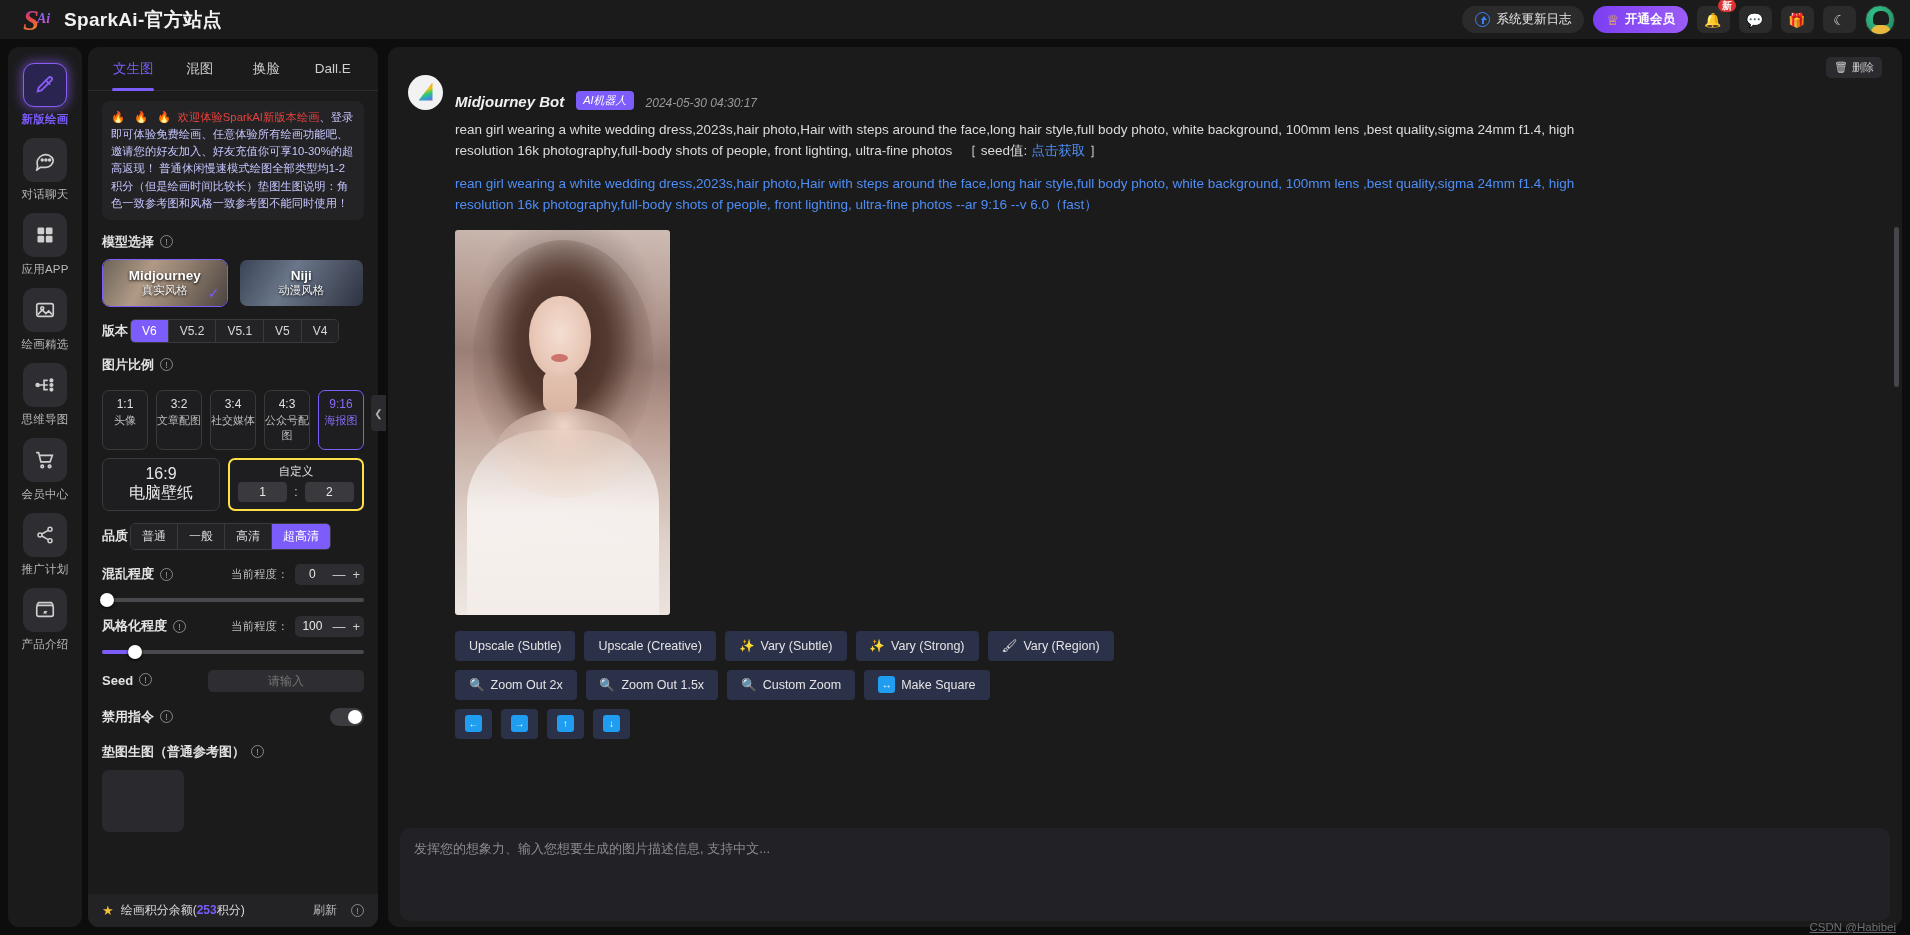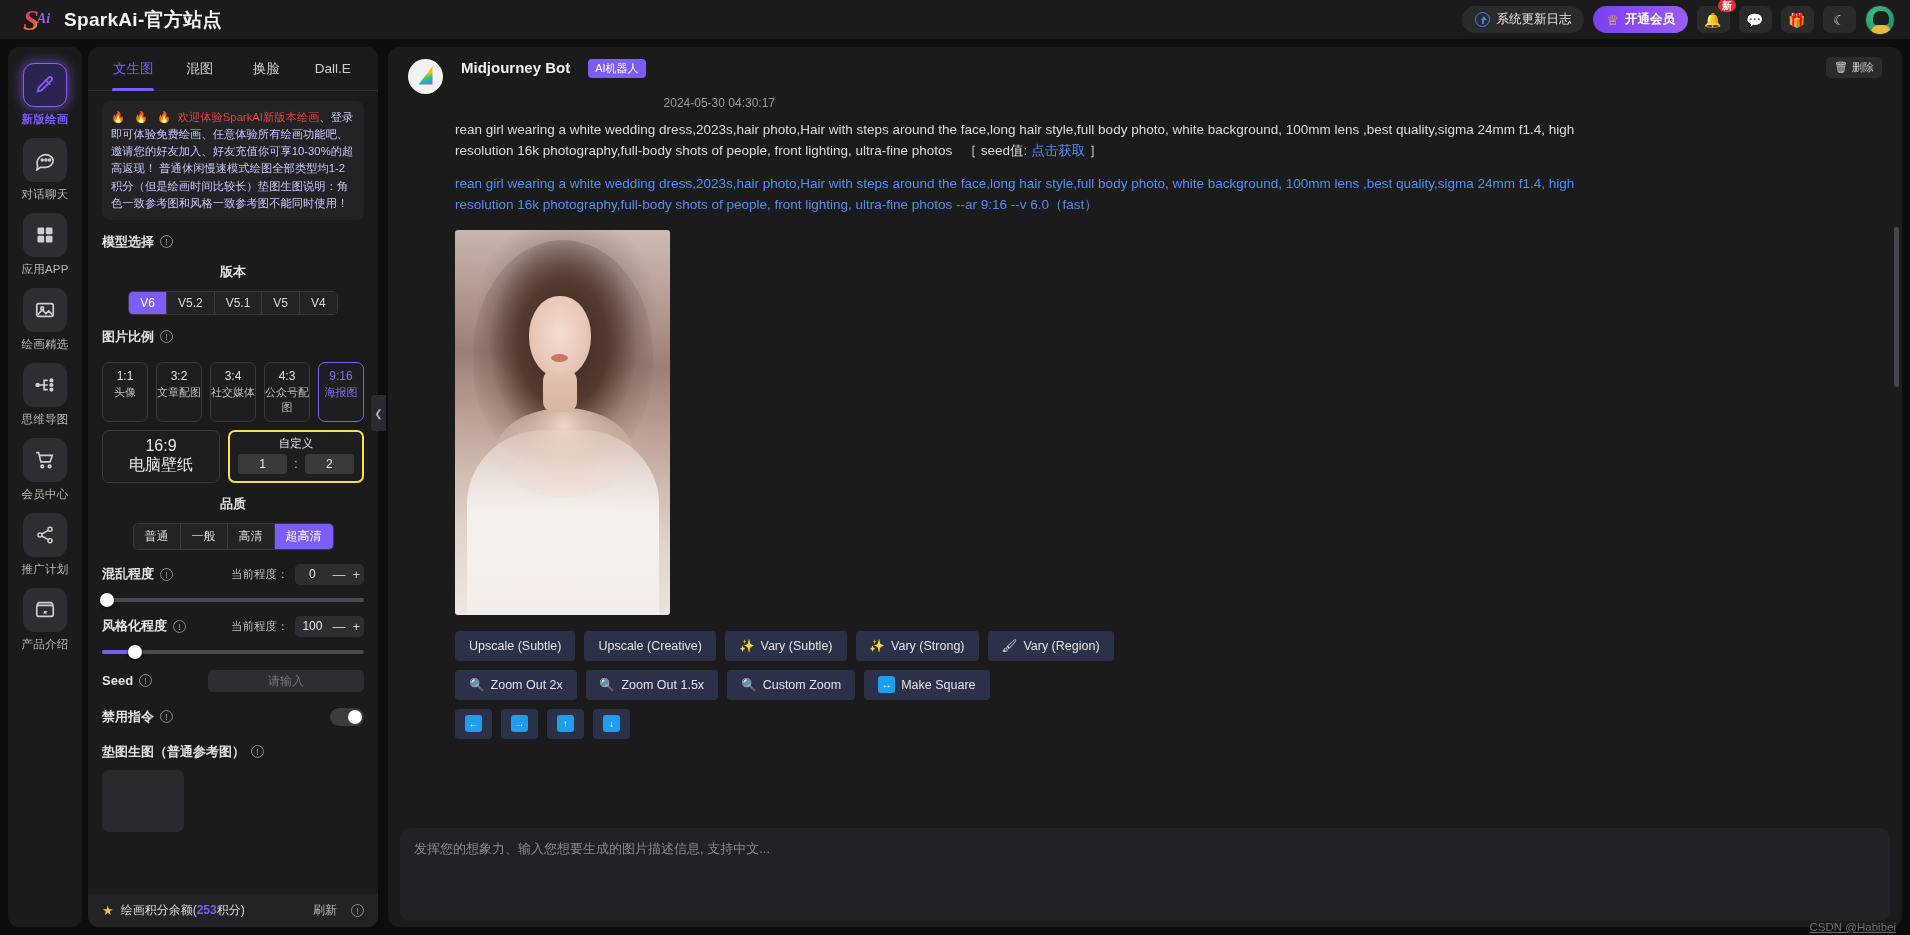--- a/index.html
+++ b/index.html
@@ -144,21 +144,21 @@
     cursor: pointer; border: 1.5px solid transparent;
   }
   .model-card.sel { border-color: #7c5cfa; }
   .model-card .bgimg { position: absolute; inset: 0; }
   .mc1 .bgimg { background: linear-gradient(120deg,#6b6358 0%,#b09a86 35%,#8f7c6c 60%,#4a4440 100%); }
   .mc2 .bgimg { background: linear-gradient(120deg,#3a4456 0%,#6a7689 40%,#4c5465 70%,#2c3240 100%); }
   .model-card .ttl { position: relative; font-size: 13.5px; font-weight: bold; color: #fff; text-shadow: 0 1px 3px #000; }
   .model-card .sub { position: relative; font-size: 11.5px; color: #f0f0f0; text-shadow: 0 1px 3px #000; }
   .model-card .chk { position: absolute; right: 7px; bottom: 5px; color: #7c5cfa; font-size: 14px; font-weight: bold; }
 
-  .row-inline { display: flex; align-items: center; gap: 10px; margin: 12px 0 0 0; flex-direction: column; }
+  .row-inline { display: flex; align-items: center; gap: 2px; margin: 12px 0 0 0; }
   .row-inline .lbl { font-size: 13px; font-weight: bold; color: #e2e2e2; }
   .seg { display: flex; border: 1px solid #3a3a3e; border-radius: 5px; overflow: hidden; }
   .seg > div {
     padding: 4px 11px; font-size: 12px; color: #d8d8d8; cursor: pointer;
     border-right: 1px solid #3a3a3e; background: #232326;
   }
   .seg > div:last-child { border-right: none; }
   .seg > div.on { background: #7c5cfa; color: #fff; }
 
   .ratio-grid { display: flex; gap: 8px; margin-top: 8px; }
@@ -234,21 +234,21 @@
     align-items: center; justify-content: center; color: #b0b0b0; font-size: 10px;
     cursor: pointer; z-index: 5;
   }
 
   
   .main {
     position: absolute; left: 388px; top: 47px; width: 1514px; height: 880px;
     background: #1b1b1b; border-radius: 11px; overflow: hidden;
   }
   .msg { padding: 12px 20px 0 20px; position: relative; }
-  .msg-head { display: flex; align-items: flex-start; gap: 18px; }
+  .msg-head { display: flex; align-items: flex-end; gap: 12px; font-style: italic; }
   .mj-avatar {
     width: 35px; height: 35px; border-radius: 50%; background: #f2f2f2;
     display: flex; align-items: center; justify-content: center; flex: none;
     position: relative; overflow: hidden;
   }
   .mj-avatar .sailwrap {
     width: 14px; height: 18px;
     background: linear-gradient(160deg,#e74c3c 0%,#f39c12 20%,#f1c40f 40%,#2ecc71 60%,#3498db 80%,#9b59b6 100%);
     clip-path: polygon(100% 0, 100% 100%, 0 100%);
     margin-top: -2px;
@@ -498,20 +498,33 @@
 
     <div class="panel-body">
       <div class="notice">
         <span class="fire">🔥 🔥 🔥</span>
         <span class="red">欢迎体验SparkAI新版本绘画</span><span>、登录即可体验免费绘画、任意体验所有绘画功能吧、邀请您的好友加入、好友充值你可享10-30%的超高返现！ 普通休闲慢速模式绘图全部类型均1-2积分（但是绘画时间比较长）垫图生图说明：角色一致参考图和风格一致参考图不能同时使用！</span>
       </div>
 
       <div class="sec-label">
         <span>模型选择</span>
         <span class="qmark">!</span>
+      </div>
+      <div class="model-row">
+        <div class="model-card mc1 sel">
+          <div class="bgimg"></div>
+          <div class="ttl">Midjourney</div>
+          <div class="sub">真实风格</div>
+          <div class="chk">✓</div>
+        </div>
+        <div class="model-card mc2">
+          <div class="bgimg"></div>
+          <div class="ttl">Niji</div>
+          <div class="sub">动漫风格</div>
+        </div>
       </div>
 
       <div class="row-inline">
         <span class="lbl">版本</span>
         <div class="seg">
           <div class="on">V6</div>
           <div>V5.2</div>
           <div>V5.1</div>
           <div>V5</div>
           <div>V4</div>
@@ -601,21 +614,21 @@
             <span class="pm">+</span>
           </span>
         </span>
       </div>
       <div class="track">
         <div class="fill" style="width:12%"></div>
         <div class="knob" style="left:10%"></div>
       </div>
 
       <div class="seed-row">
-        <span class="lbl" style="font-size:13px;font-weight:bold;color:#e2e2e2;display:flex;align-items:center;gap:6px;">
+        <span class="lbl" style="font-size:13px;font-weight:bold;color:#e2e2e2;display:flex;align-items:flex-start;gap:6px;">
           <span>Seed</span>
           <span class="qmark">!</span>
         </span>
         <input class="seed-input" type="text" placeholder="请输入" style="">
       </div>
 
       <div class="seed-row">
         <span style="font-size:13px;font-weight:bold;color:#e2e2e2;display:flex;align-items:center;gap:6px;">
           <span>禁用指令</span>
           <span class="qmark">!</span>

